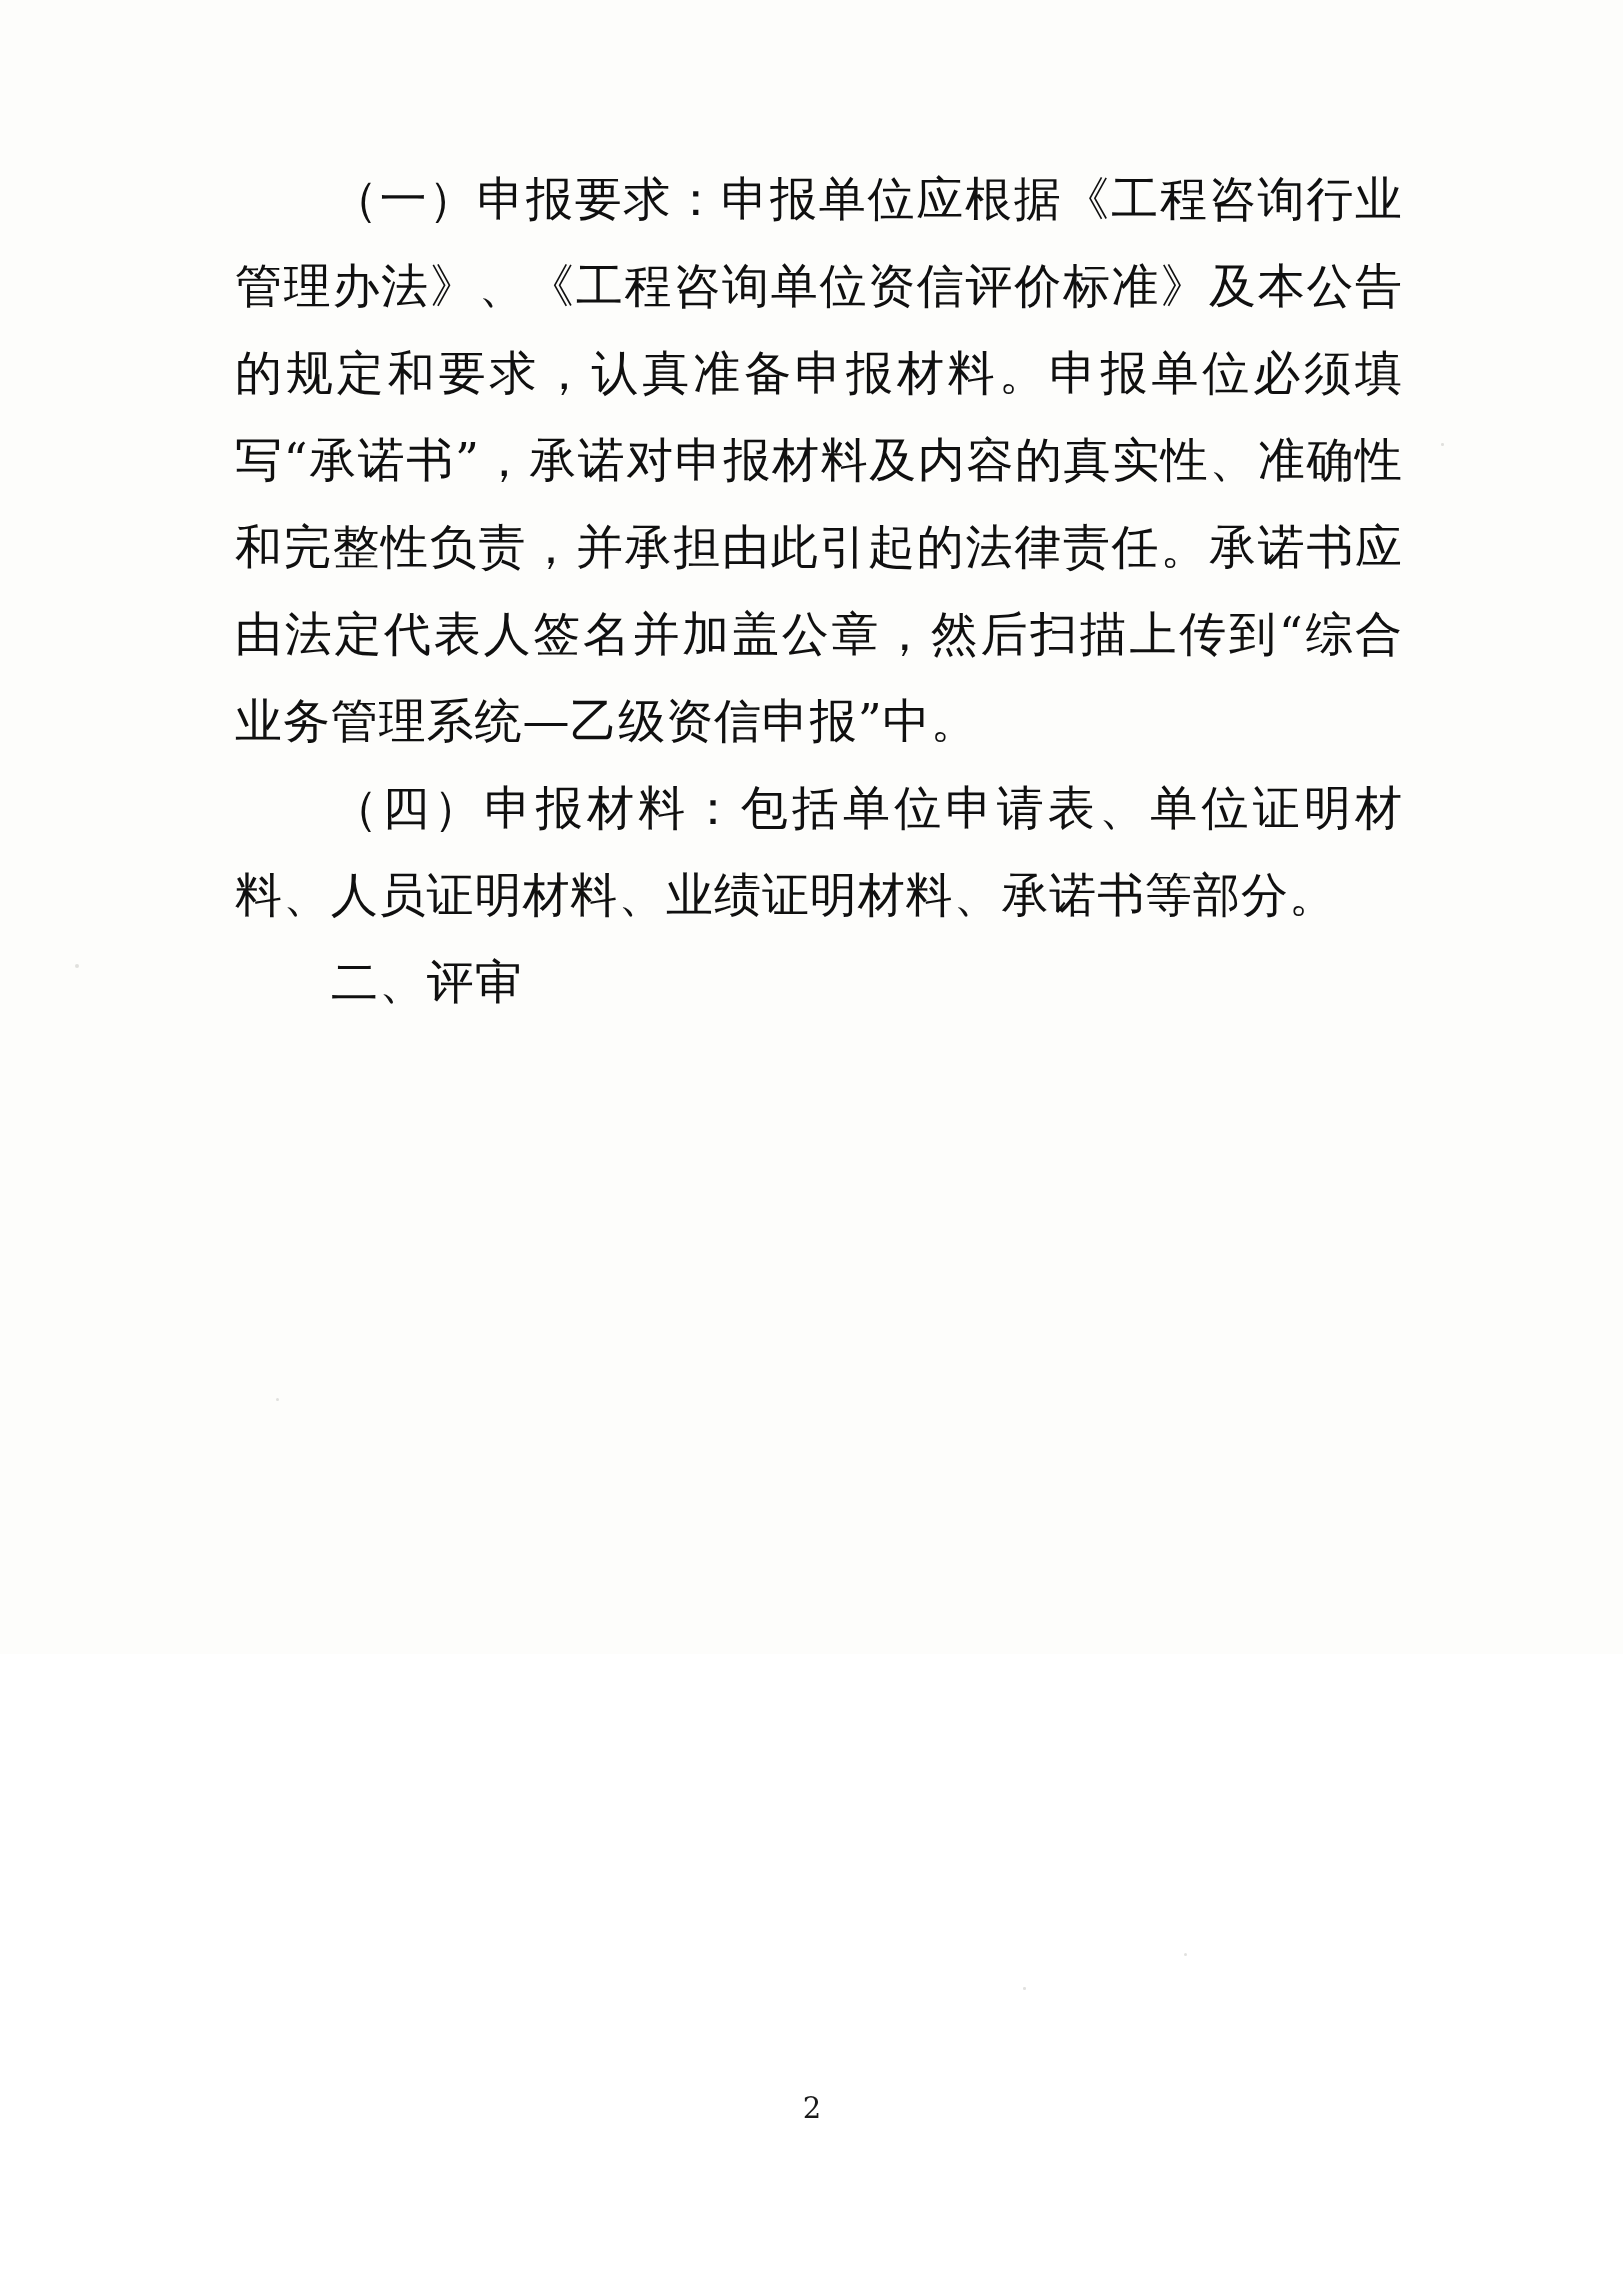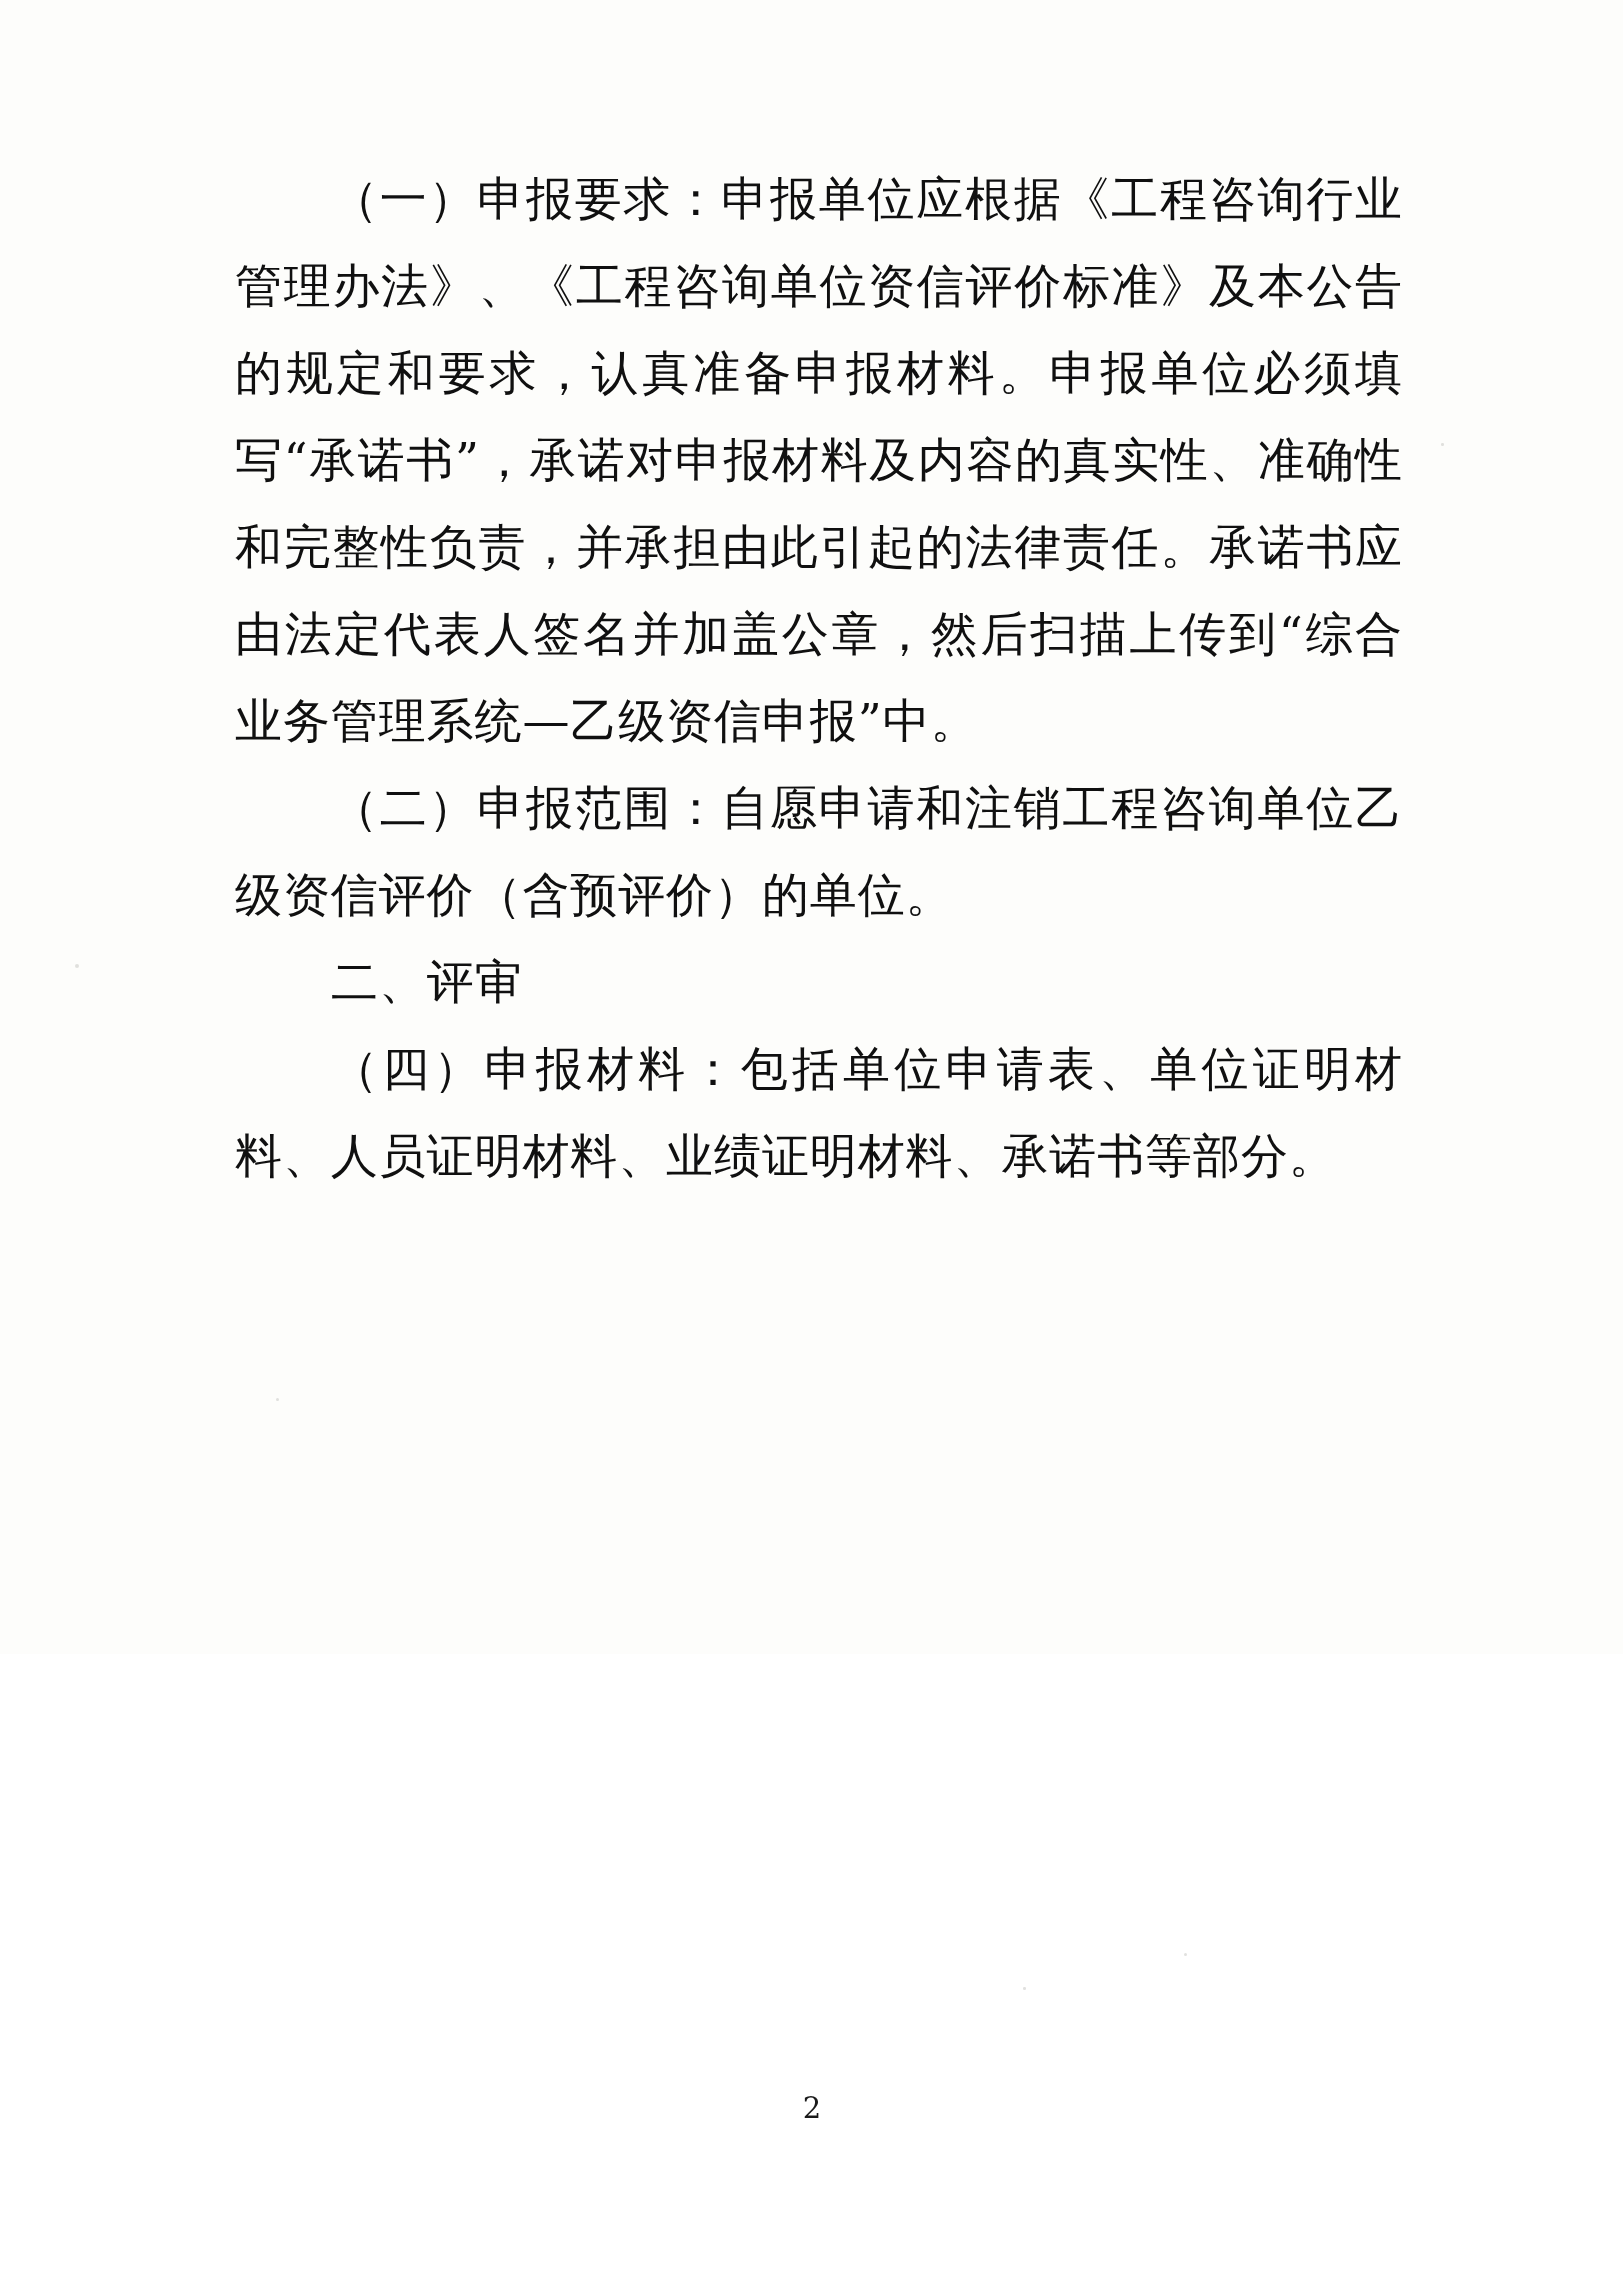--- a/index.html
+++ b/index.html
@@ -72,21 +72,20 @@
 <div class="page">
 
   <div class="speckle sp1"></div>
   <div class="speckle sp2"></div>
   <div class="speckle sp3"></div>
   <div class="speckle sp4"></div>
   <div class="speckle sp5"></div>
 
   <div class="content">
     <p class="para indent">（一）申报要求：申报单位应根据《工程咨询行业管理办法》、《工程咨询单位资信评价标准》及本公告的规定和要求，认真准备申报材料。申报单位必须填写“承诺书”，承诺对申报材料及内容的真实性、准确性和完整性负责，并承担由此引起的法律责任。承诺书应由法定代表人签名并加盖公章，然后扫描上传到“综合业务管理系统—乙级资信申报”中。</p>
-    <p class="para indent">（二）申报范围：自愿申请和注销工程咨询单位乙级资信评价（含预评价）的单位。</p>
+    <p class="para indent">（四）申报材料：包括单位申请表、单位证明材料、人员证明材料、业绩证明材料、承诺书等部分。</p>
     <p class="para indent">二、评审</p>
-    <p class="para indent">（四）申报材料：包括单位申请表、单位证明材料、人员证明材料、业绩证明材料、承诺书等部分。</p>
   </div>
 
   <div class="page-number">2</div>
 
 </div>
 
 
 </body></html>

